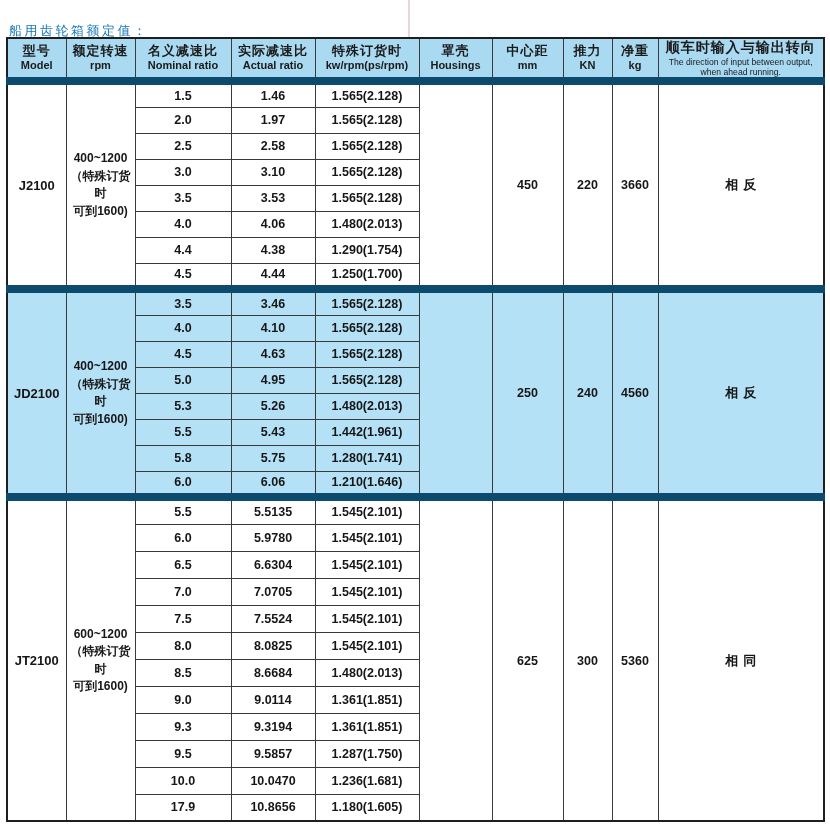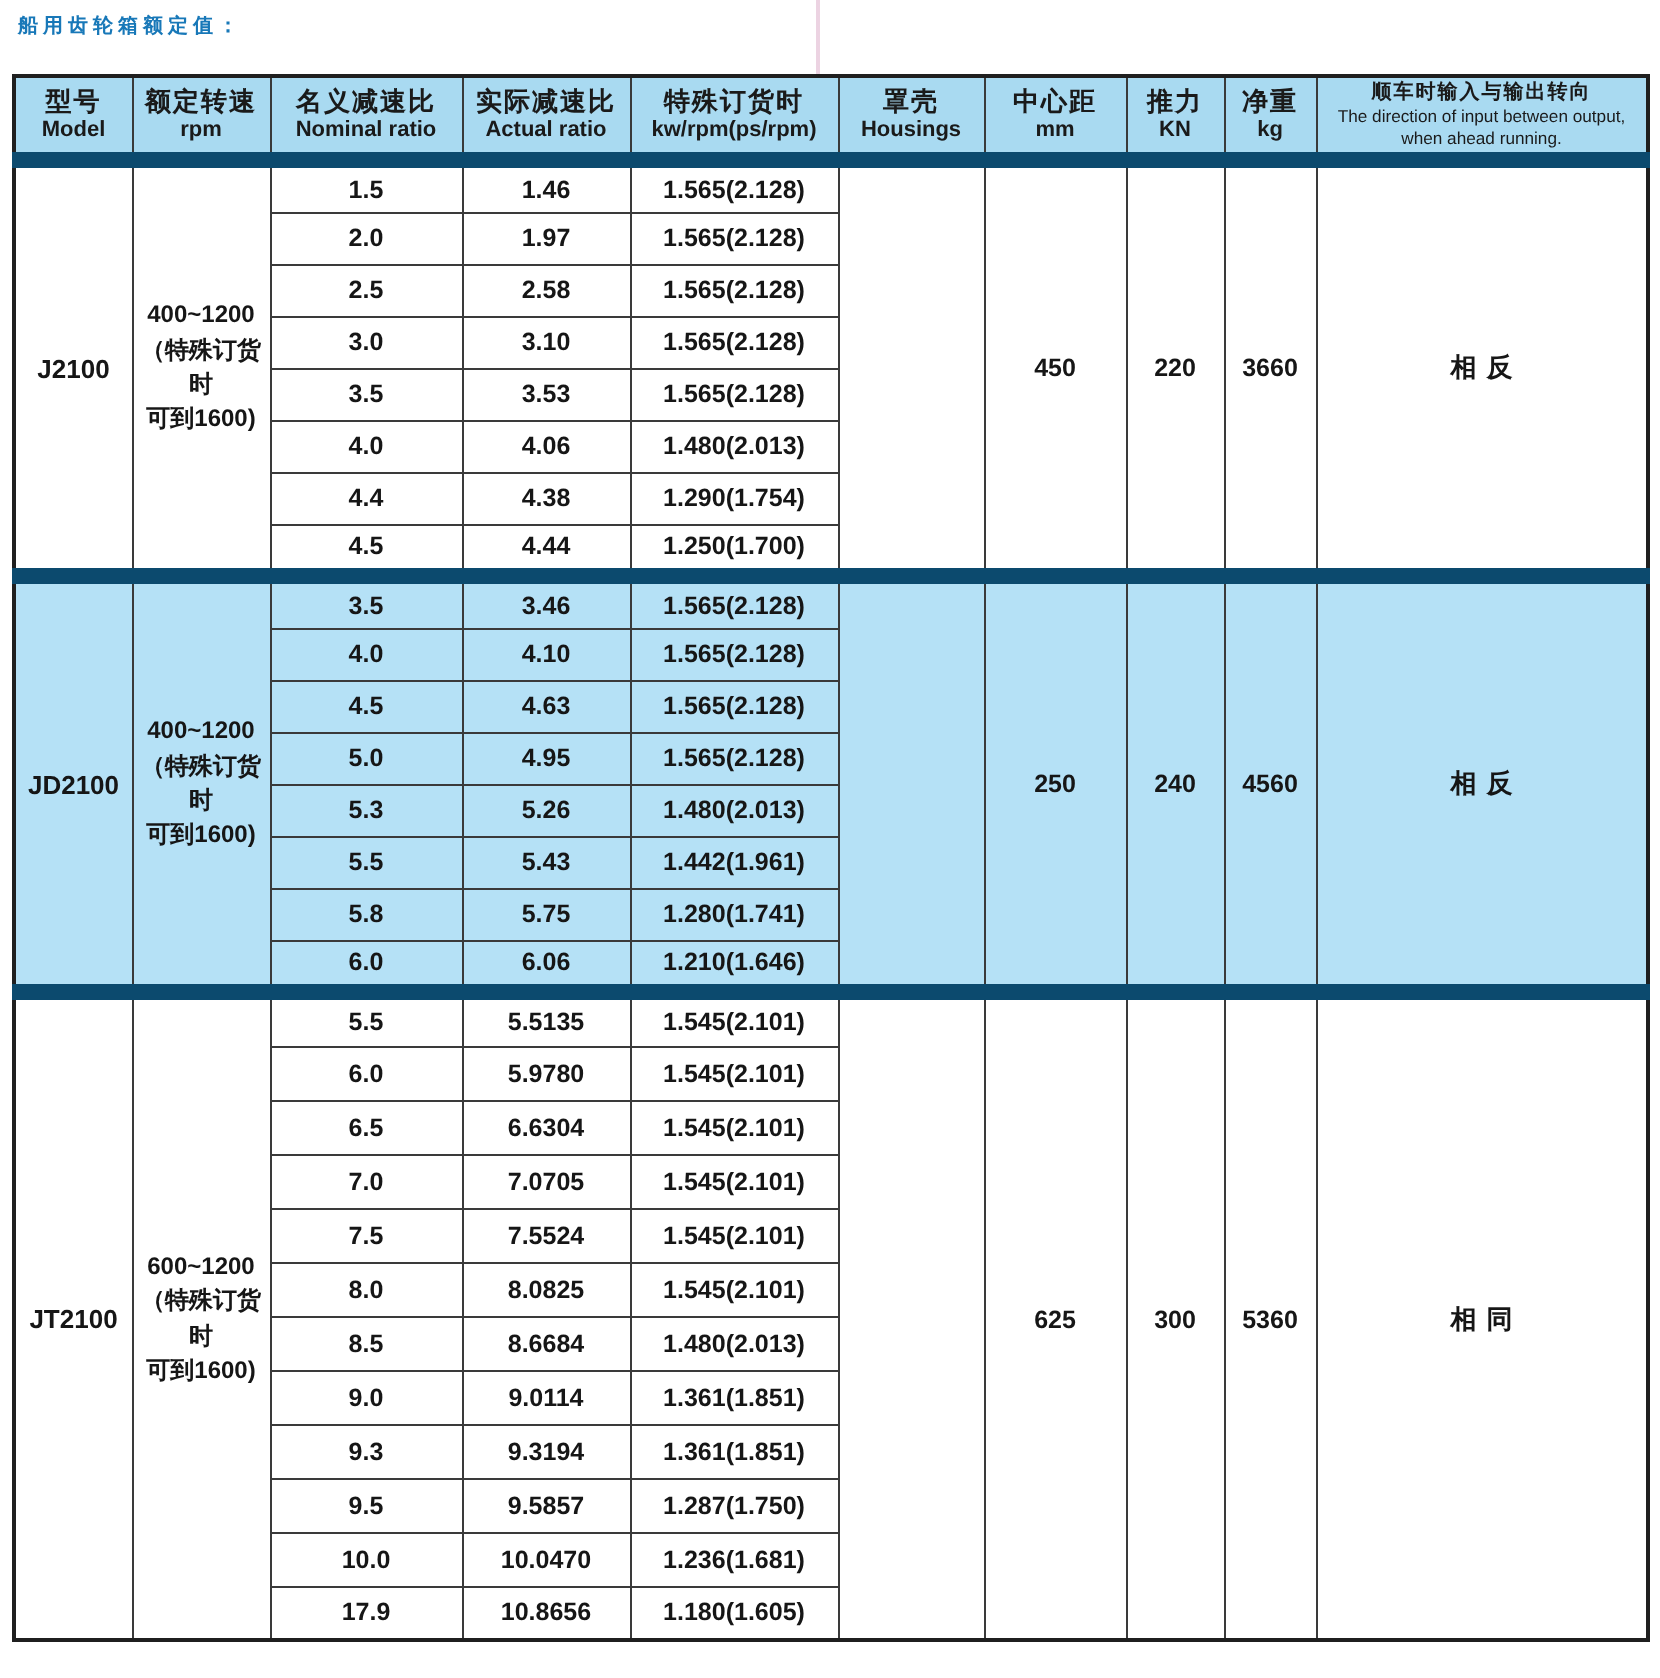--- a/index.html
+++ b/index.html
@@ -2,22 +2,22 @@
 <html><head>
 <meta charset="utf-8">
 <style>
   html,body{margin:0;padding:0;}
   body{
     width:830px;height:839px;background:#ffffff;position:relative;
     font-family:"Liberation Sans","DejaVu Sans",sans-serif;color:#1a1a1a;
     overflow:hidden;
   }
   .page-title{
-    position:absolute;left:9px;top:6px;
-    font-size:10px;font-weight:bold;color:#1878b8;letter-spacing:2.5px;
+    position:absolute;left:9px;top:22px;
+    font-size:13px;font-weight:normal;color:#1878b8;letter-spacing:2.5px;
   }
   .divider-line{
     position:absolute;left:408px;top:0;width:2px;height:37px;background:#ecd3e2;
   }
   table.ratings{
     position:absolute;left:6px;top:37px;width:817px;
     border-collapse:collapse;table-layout:fixed;
     border:2px solid #1f1f1f;
   }
   table.ratings th, table.ratings td{
@@ -25,21 +25,21 @@
     text-align:center;vertical-align:middle;
     padding:0 1px;overflow:hidden;
   }
   thead tr{height:42px;}
   thead th{
     background:#a9daf1;font-weight:bold;line-height:1.25;
     border-bottom:2px solid #1f1f1f;
   }
   th .zh{font-size:13px;letter-spacing:1px;}
   th .en{font-size:11px;}
-  th.small-head .zh{font-size:10px;letter-spacing:1px;}
+  th.small-head .zh{font-size:14px;letter-spacing:1px;}
   th.small-head .en{font-size:8.6px;font-weight:normal;line-height:1.2;}
   tbody tr{height:26px;}
   tbody tr.rt{height:27px;}
   tbody td{font-size:12.5px;font-weight:600;color:#161616;}
   tbody tr.block-first td{border-top:8px solid #0c4a6e;}
   td.rpm-cell{font-size:12px;line-height:1.45;font-weight:600;}
   td.model-cell{font-size:13px;font-weight:600;}
   td.direction-cell{font-size:13px;letter-spacing:5px;text-indent:5px;}
   td.hl{background:#b5e1f6;}
 </style>

